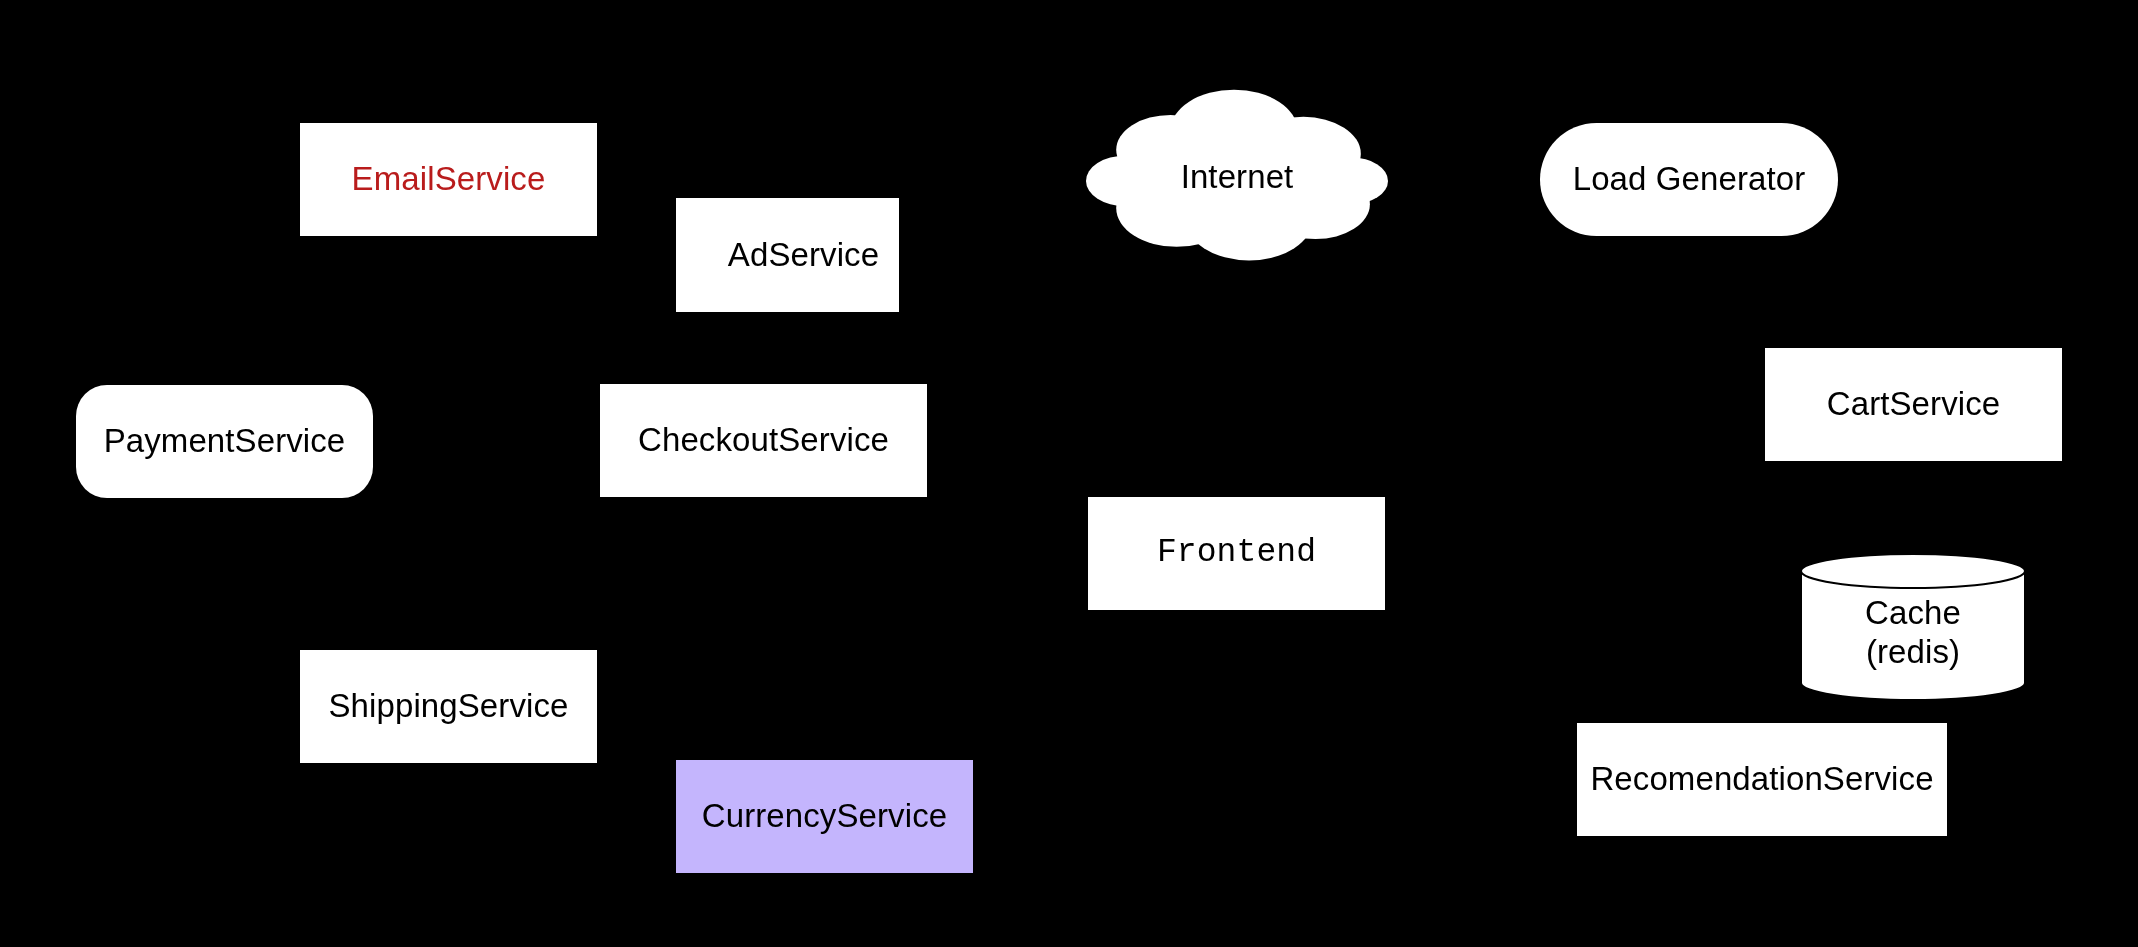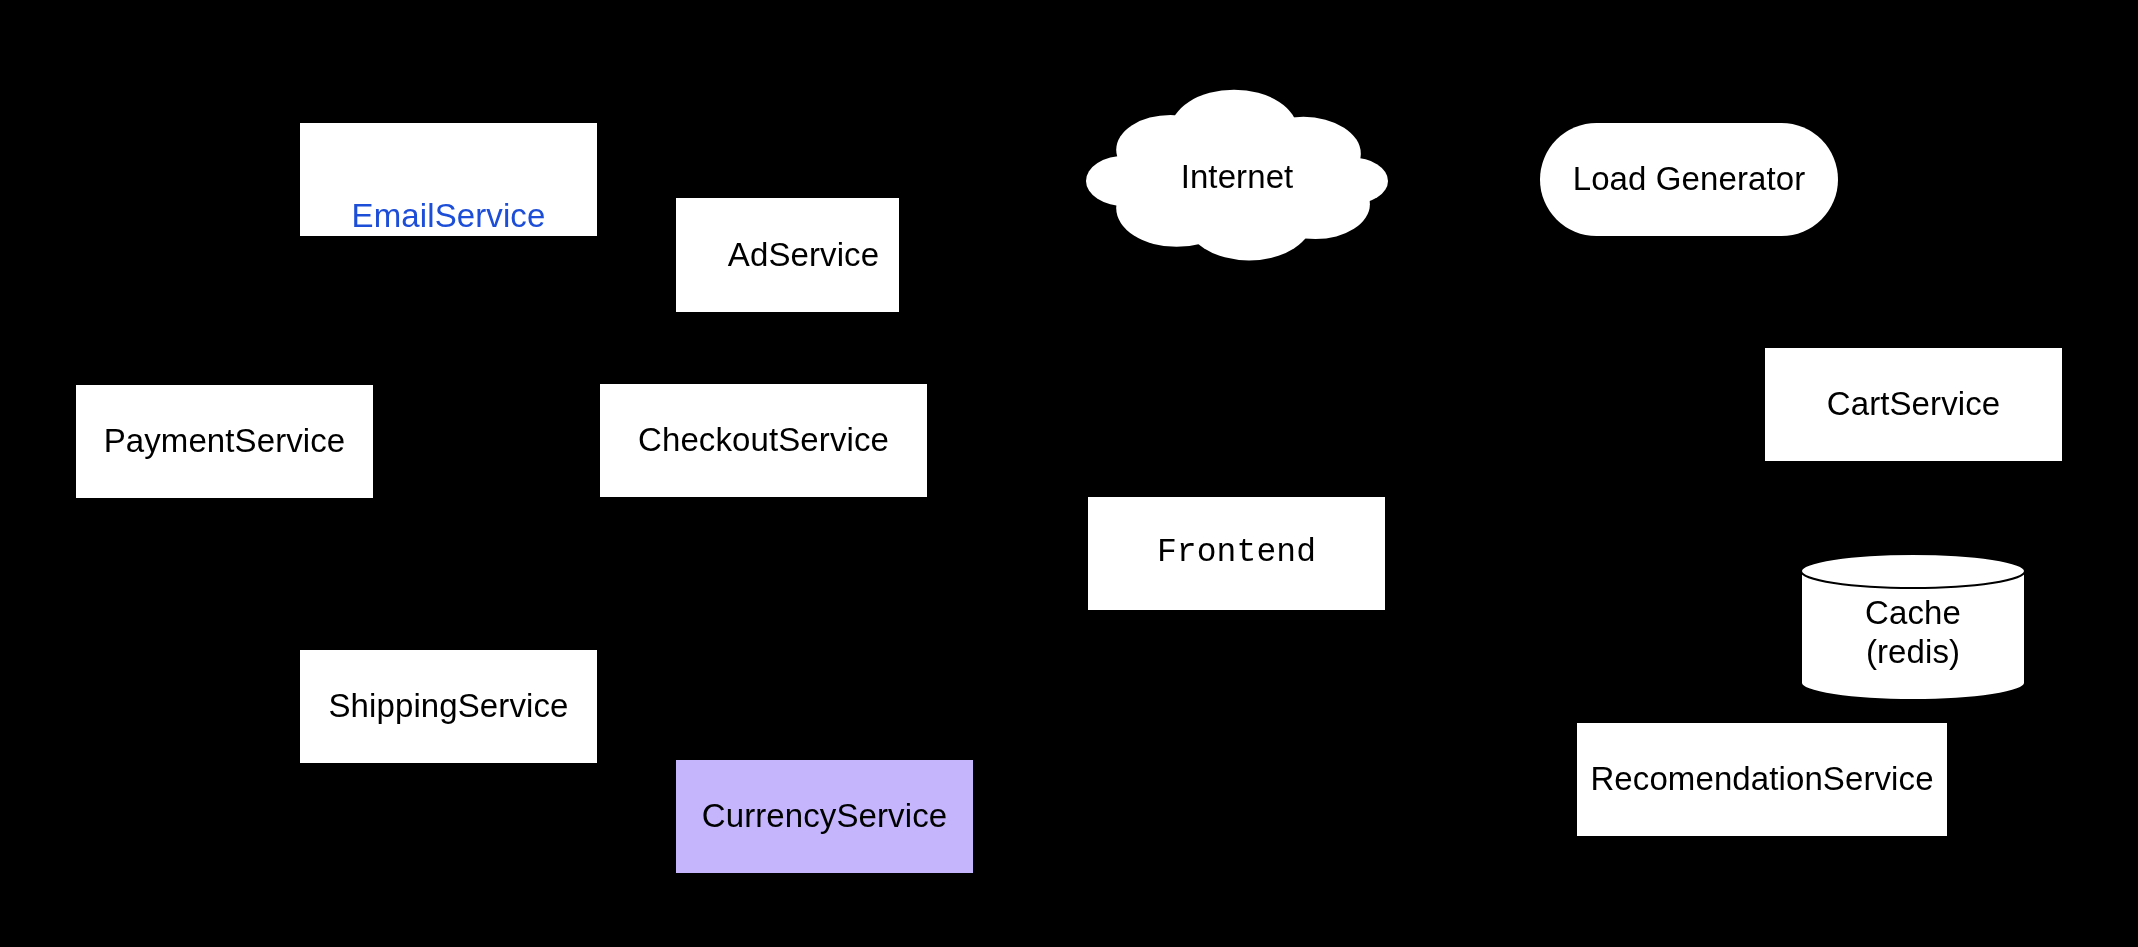--- a/index.html
+++ b/index.html
@@ -61,37 +61,37 @@
     position: relative;
     z-index: 2;
     pointer-events: none;
     transform: translateY(6px);
   }
 </style>
 </head>
 <body>
 
 <div id="canvas" style="width: 2138px; height: 947px; background: rgb(0, 0, 0);">
-    <div class="node rect" style="left: 300px; top: 123px; width: 297px; height: 113px; color: #1d4ed8; background: rgb(255, 255, 255); align-items: flex-end;"><span class="node-label">EmailService</span></div>
+    <div class="node rect" style="left: 300px; top: 123px; width: 297px; height: 113px; color: #b91c1c; background: rgb(255, 255, 255);"><span class="node-label">EmailService</span></div>
     <div class="node rect" style="left: 676px; top: 198px; width: 223px; height: 114px; color: rgb(0, 0, 0); background: rgb(255, 255, 255); padding-left: 32px;"><span class="node-label">AdService</span></div>
     <div class="node cloud-node" style="left: 1086px; top: 80px; width: 302px; height: 194px; color: rgb(0, 0, 0);"><svg class="shape-svg" viewBox="0 0 100 100" preserveAspectRatio="none">
         <g fill="#ffffff">
           <ellipse cx="28" cy="36" rx="18" ry="18"></ellipse>
           <ellipse cx="49" cy="26" rx="21" ry="21"></ellipse>
           <ellipse cx="72" cy="38" rx="19" ry="19"></ellipse>
           <ellipse cx="13" cy="52" rx="13" ry="13"></ellipse>
           <ellipse cx="30" cy="66" rx="20" ry="20"></ellipse>
           <ellipse cx="54" cy="72" rx="21" ry="21"></ellipse>
           <ellipse cx="76" cy="64" rx="18" ry="18"></ellipse>
           <ellipse cx="88" cy="52" rx="12" ry="12"></ellipse>
           <ellipse cx="50" cy="50" rx="34" ry="34"></ellipse>
         </g>
       </svg><span class="node-label">Internet</span></div>
     <div class="node pill" style="left: 1540px; top: 123px; width: 298px; height: 113px; color: rgb(0, 0, 0); background: rgb(255, 255, 255);"><span class="node-label">Load Generator</span></div>
-    <div class="node rect" style="left: 76px; top: 385px; width: 297px; height: 113px; color: rgb(0, 0, 0); background: rgb(255, 255, 255);"><span class="node-label">PaymentService</span></div>
+    <div class="node rect" style="left: 76px; top: 385px; width: 297px; height: 113px; color: rgb(0, 0, 0); background: rgb(255, 255, 255); border-radius: 31px;"><span class="node-label">PaymentService</span></div>
     <div class="node rect" style="left: 600px; top: 384px; width: 327px; height: 113px; color: rgb(0, 0, 0); background: rgb(255, 255, 255);"><span class="node-label">CheckoutService</span></div>
     <div class="node rect" style="left: 1765px; top: 348px; width: 297px; height: 113px; color: rgb(0, 0, 0); background: rgb(255, 255, 255);"><span class="node-label">CartService</span></div>
     <div class="node rect" style="left: 1088px; top: 497px; width: 297px; height: 113px; color: rgb(0, 0, 0); background: rgb(255, 255, 255); font-family: Liberation Mono, monospace;"><span class="node-label">Frontend</span></div>
     <div class="node cylinder-node" style="left: 1800px; top: 553px; width: 226px; height: 147px; color: rgb(0, 0, 0); align-items: center;"><svg class="shape-svg" viewBox="0 0 226 147" preserveAspectRatio="none">
         <path d="M 1 17 L 1 130 A 112 17 0 0 0 225 130 L 225 17 Z" fill="#ffffff" stroke="#000000" stroke-width="2"></path>
         <ellipse cx="113" cy="18" rx="112" ry="17" fill="#ffffff" stroke="#000000" stroke-width="2"></ellipse>
       </svg><span class="cyl-label">Cache
 (redis)</span></div>
     <div class="node rect" style="left: 300px; top: 650px; width: 297px; height: 113px; color: rgb(0, 0, 0); background: rgb(255, 255, 255);"><span class="node-label">ShippingService</span></div>
     <div class="node rect" style="left: 1577px; top: 723px; width: 370px; height: 113px; color: rgb(0, 0, 0); background: rgb(255, 255, 255);"><span class="node-label">RecomendationService</span></div>

